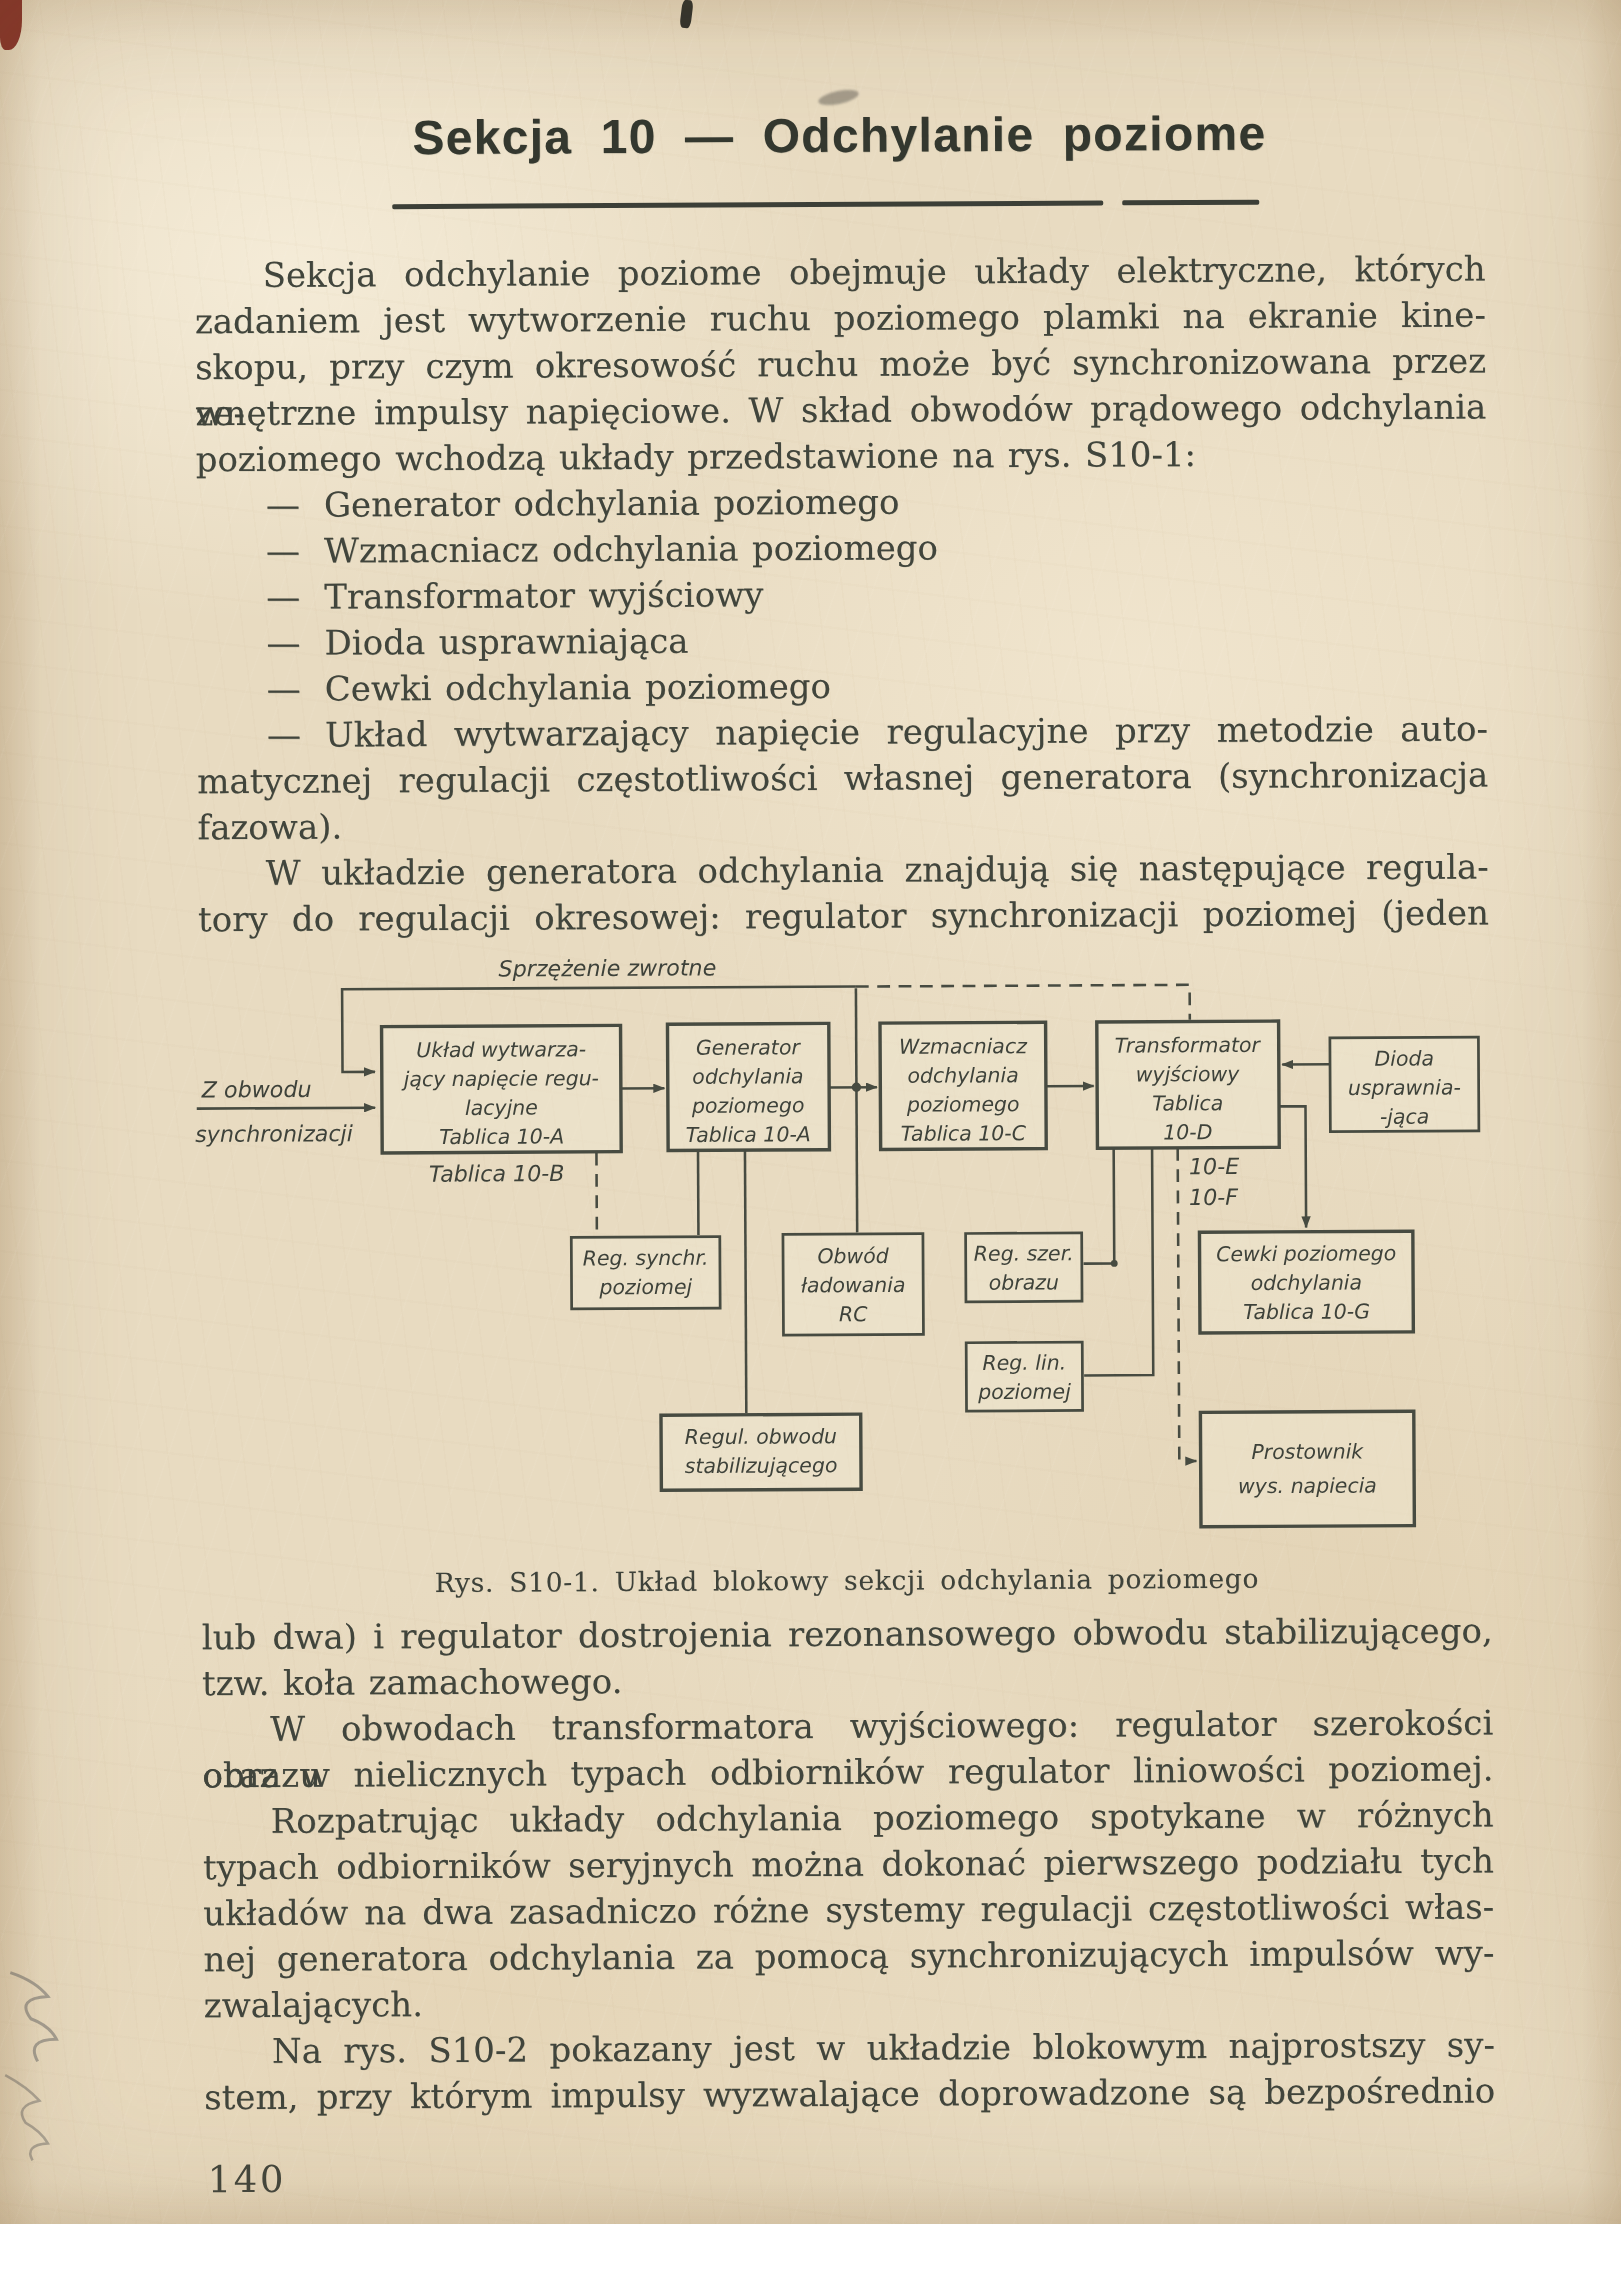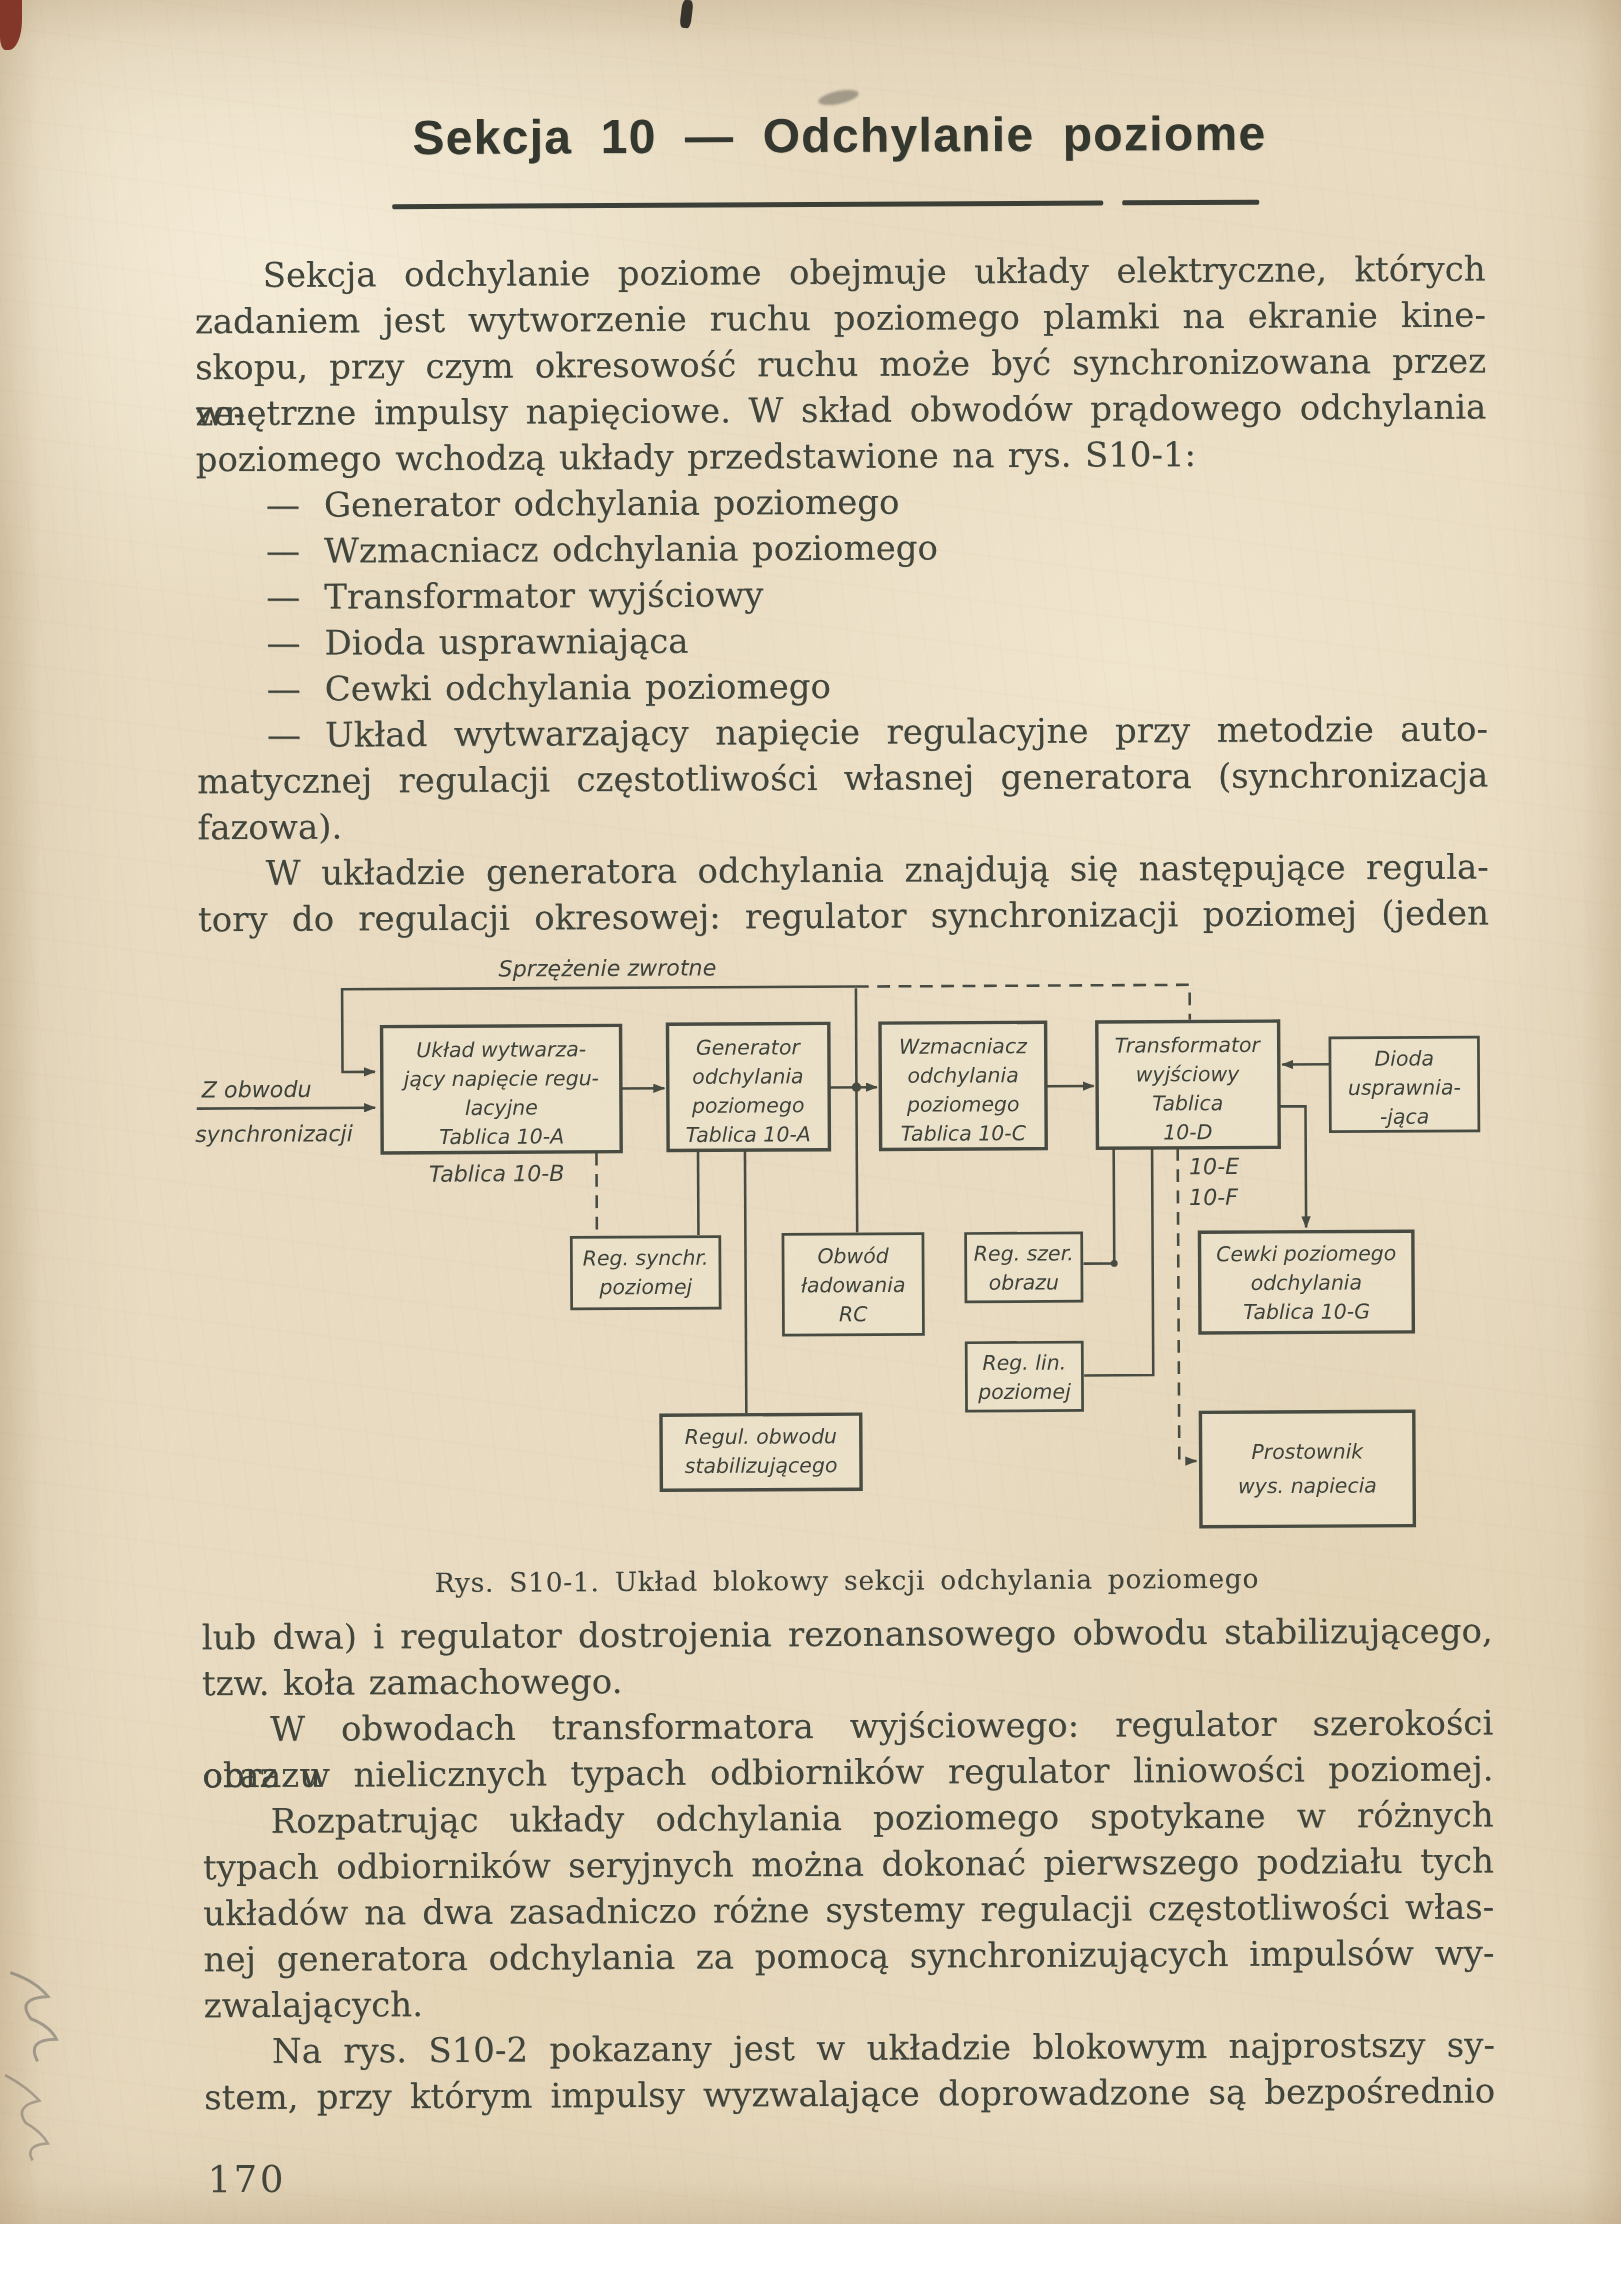--- a/index.html
+++ b/index.html
@@ -225,18 +225,18 @@
       <div class="ln j">oraz w nielicznych typach odbiorników regulator liniowości poziomej.</div>
       <div class="ln j ind">Rozpatrując układy odchylania poziomego spotykane w różnych</div>
       <div class="ln j">typach odbiorników seryjnych można dokonać pierwszego podziału tych</div>
       <div class="ln j">układów na dwa zasadniczo różne systemy regulacji częstotliwości włas-</div>
       <div class="ln j">nej generatora odchylania za pomocą synchronizujących impulsów wy-</div>
       <div class="ln last">zwalających.</div>
       <div class="ln j ind">Na rys. S10-2 pokazany jest w układzie blokowym najprostszy sy-</div>
       <div class="ln j">stem, przy którym impulsy wyzwalające doprowadzone są bezpośrednio</div>
     </div>
 
-    <div class="pagenum">170</div>
+    <div class="pagenum">140</div>
   </div>
 
   <div class="vignette"></div>
 </div>
 
 
 </body></html>

